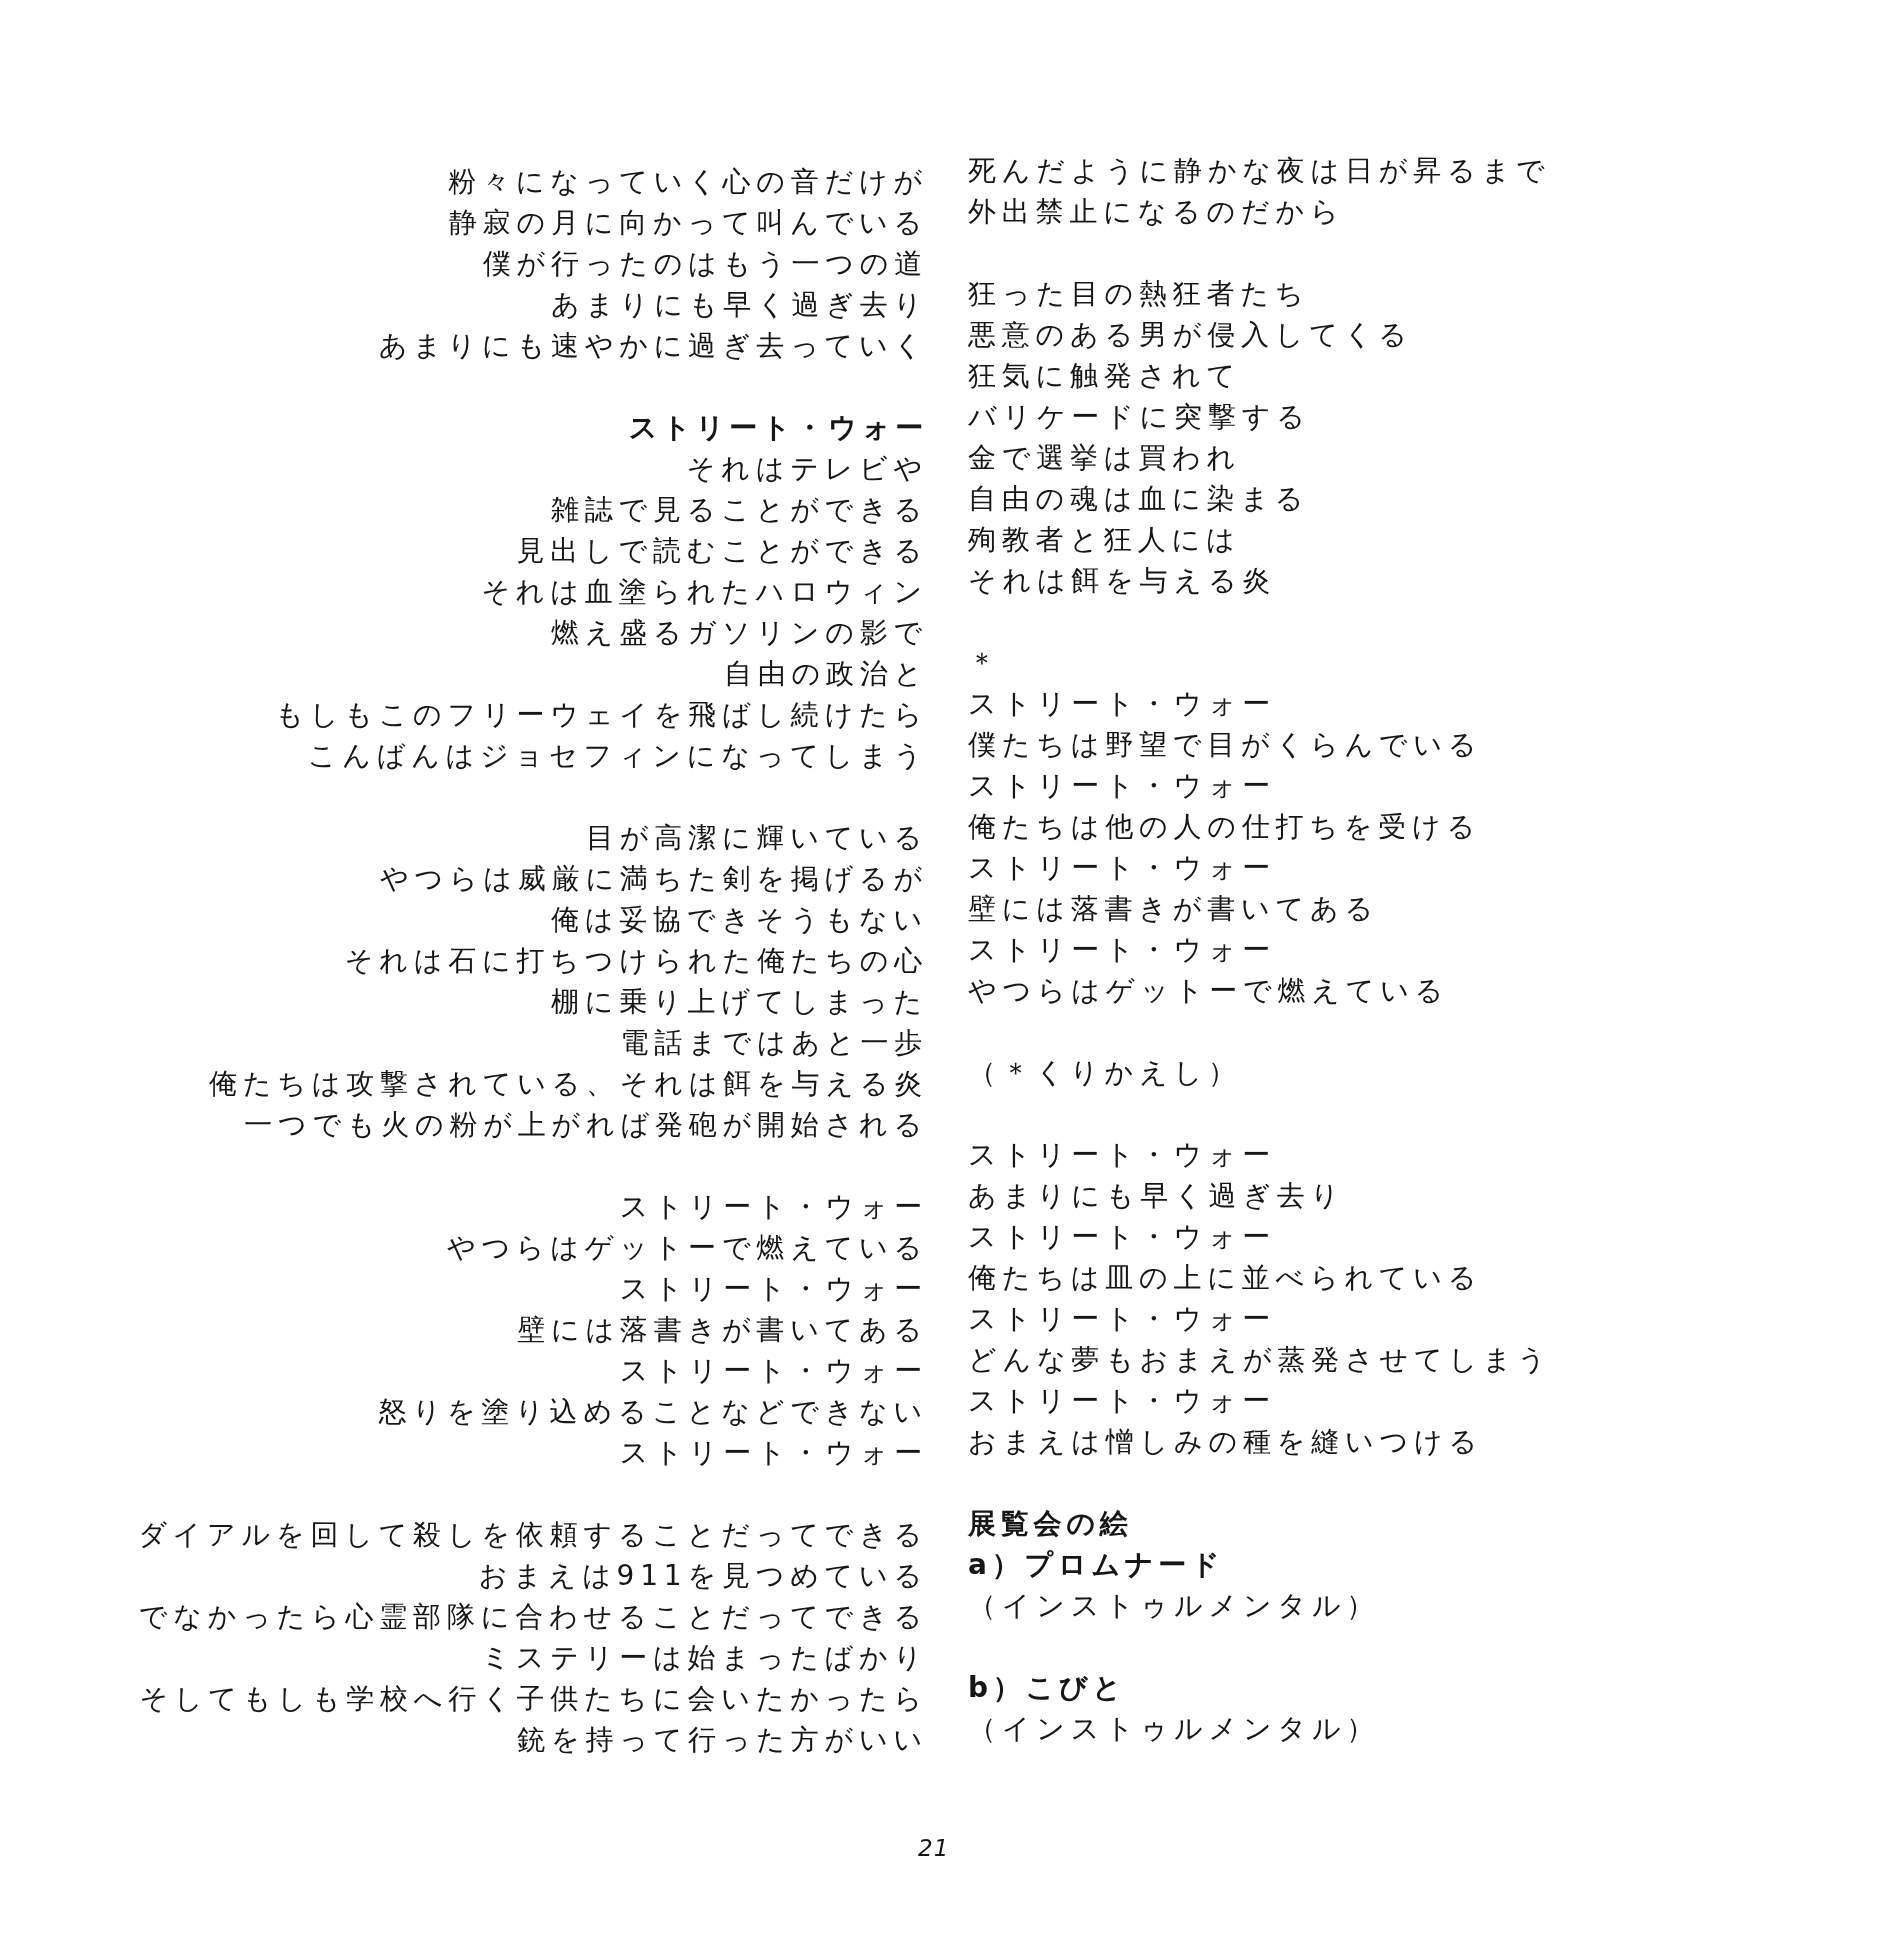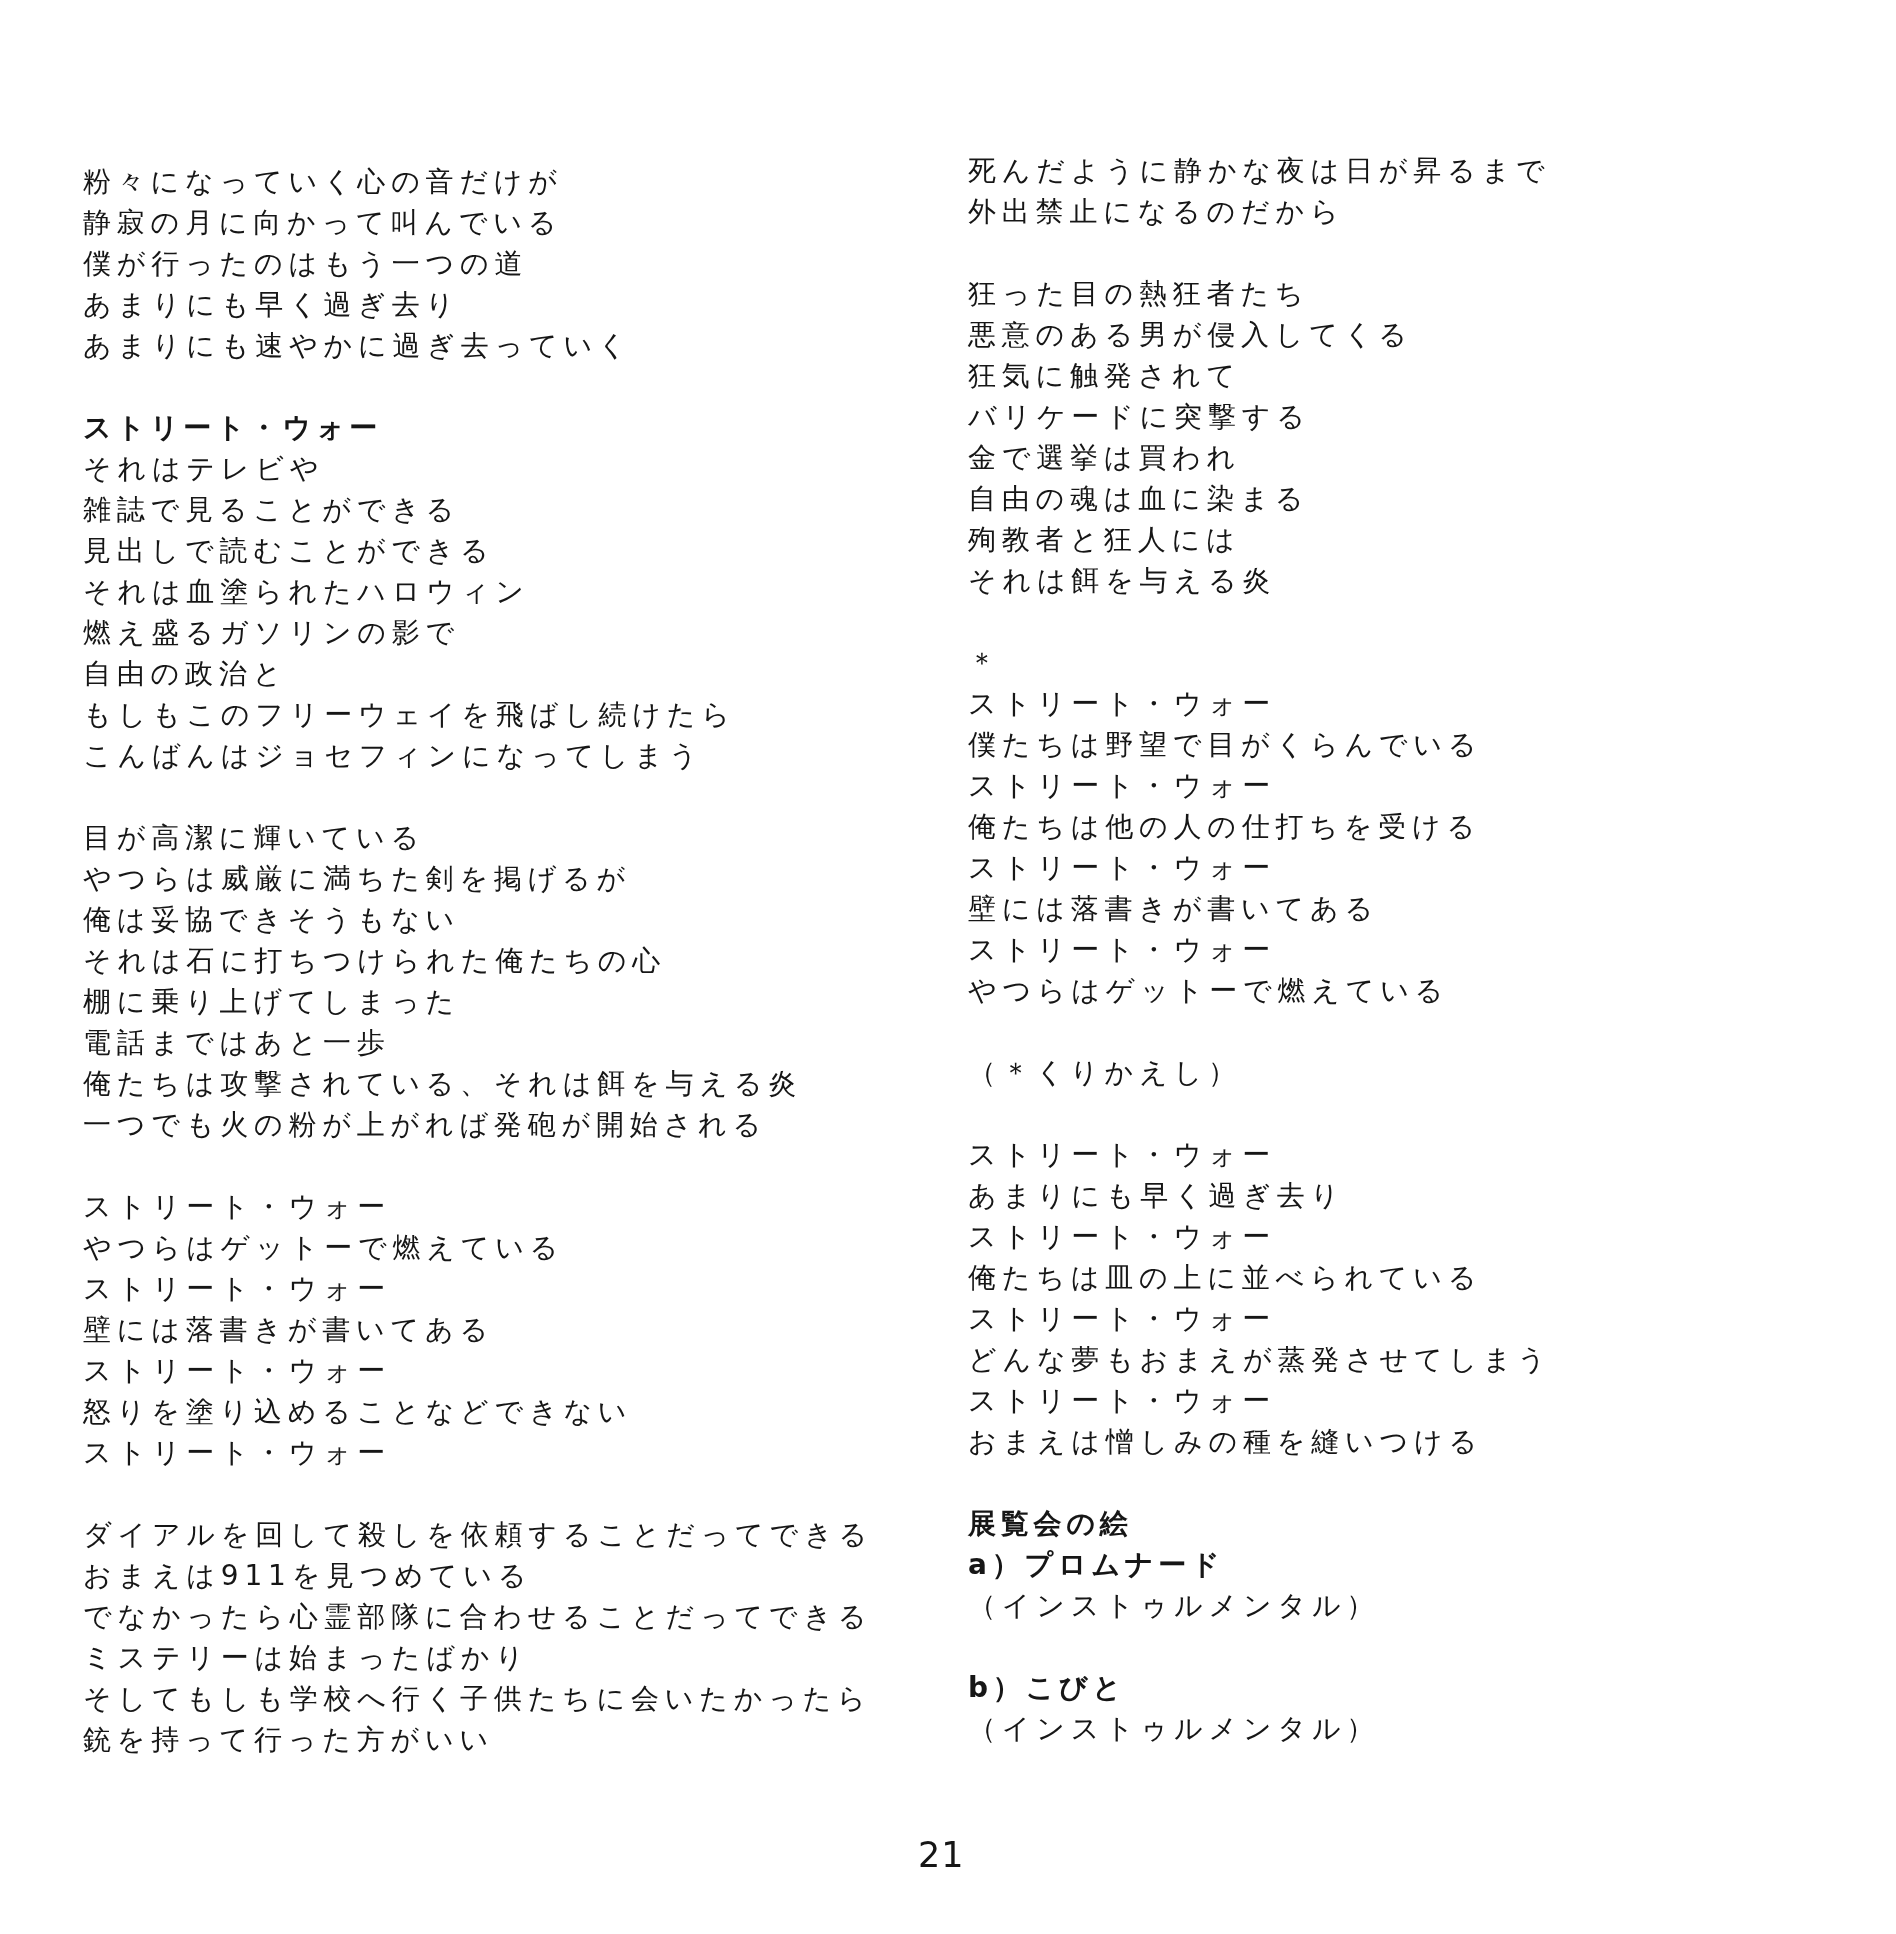--- a/index.html
+++ b/index.html
@@ -1,25 +1,25 @@
 <!DOCTYPE html>
 <html><head>
 <meta charset="utf-8">
 <style>
   html, body { margin: 0; padding: 0; background: #ffffff; }
   body { width: 1896px; height: 1935px; position: relative; overflow: hidden;
          font-family: "DejaVu Sans", "Liberation Sans", sans-serif; color: #161616; }
   .col { position: absolute; top: 0; }
-  .col-left { left: 83px; top: 161px; width: 845px; }
+  .col-left { left: 83px; top: 161px; width: 845px; text-align: right; }
   .col-right { left: 968px; top: 150px; width: 865px; }
   .line { font-size: 28px; line-height: 41px; height: 41px; letter-spacing: 5.8px; white-space: nowrap; }
   .line.bold { font-weight: bold; letter-spacing: 4.8px; }
   .gap { height: 41px; }
-  .page-number { position: absolute; left: 918px; top: 1835px; font-size: 35px; letter-spacing: 1px;
-                 font-family: "DejaVu Sans", sans-serif; }
+  .page-number { position: absolute; left: 918px; top: 1835px; font-size: 23px; letter-spacing: 1px;
+                 font-family: "DejaVu Sans", sans-serif; font-style: italic; }
 </style>
 </head>
 <body>
 
 <div class="col col-left" id="col-left">
     <div class="line">粉々になっていく心の音だけが</div>
     <div class="line">静寂の月に向かって叫んでいる</div>
     <div class="line">僕が行ったのはもう一つの道</div>
     <div class="line">あまりにも早く過ぎ去り</div>
     <div class="line">あまりにも速やかに過ぎ去っていく</div>

